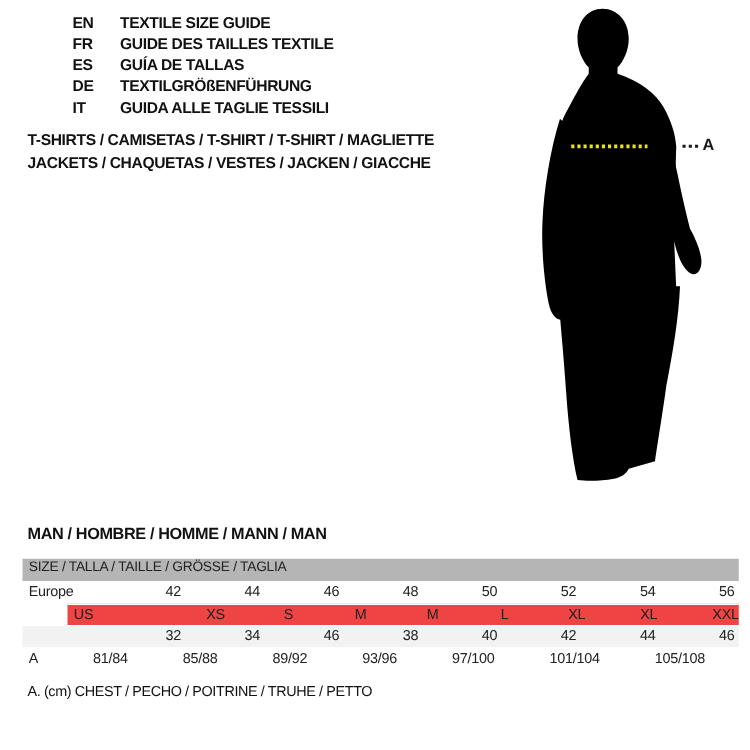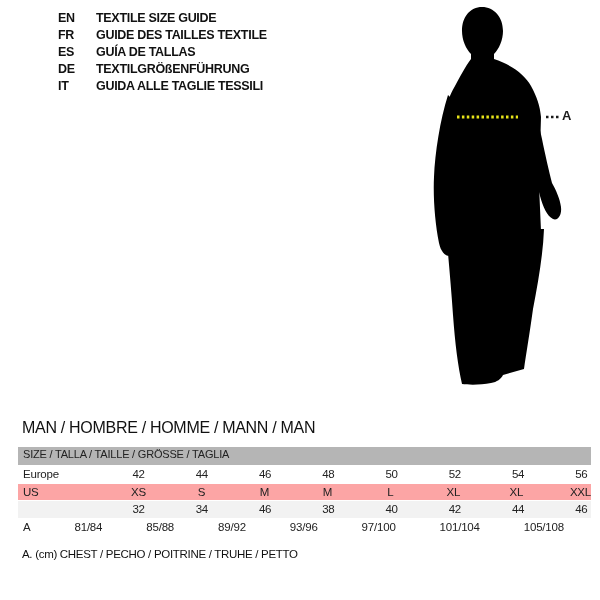--- a/index.html
+++ b/index.html
@@ -19,31 +19,31 @@
   
   .categories{position:absolute;left:22px;top:105px;}
   .category-line{height:18px;font-size:12.5px;font-weight:bold;letter-spacing:-0.3px;white-space:nowrap;}
   
   .figure-area{position:absolute;left:425px;top:5px;width:160px;height:390px;}
   .measure-label{
     position:absolute;left:137px;top:103px;
     font-size:13px;font-weight:600;color:#1a1a1a;
   }
   
-  .section-title{position:absolute;left:22px;top:419px;font-size:16px;font-weight:normal;letter-spacing:-0.3px;}
+  .section-title{position:absolute;left:22px;top:419px;font-size:13px;font-weight:bold;letter-spacing:-0.3px;}
   
   .size-table{position:absolute;left:18px;top:447px;width:573px;}
   .st-header{
     height:18px;line-height:14px;background:#b5b5b5;
     padding-left:5px;font-size:11px;color:#222222;letter-spacing:-0.2px;
   }
   .st-row{display:flex;height:17.5px;align-items:center;font-size:11.5px;color:#222222;letter-spacing:-0.2px;border-top:1px solid #ffffff;box-sizing:border-box;gap:44px;}
   .st-label{width:62px;padding-left:5px;}
   .st-cell{flex:1;text-align:center;}
-  .row-us{background:#fca5a5;}
+  .row-us{background:#ef4444;margin-left:36px;}
   .row-num{background:#f2f2f2;}
   .row-plain{background:#ffffff;}
   
   .footnote{position:absolute;left:22px;top:548px;font-size:11.5px;font-weight:normal;letter-spacing:-0.3px;}
 </style>
 </head>
 <body>
 
 <div class="page">
 
@@ -63,20 +63,24 @@
     <div class="lang-row">
       <span class="lang-code">DE</span>
       <span class="lang-label">TEXTILGRÖßENFÜHRUNG</span>
     </div>
     <div class="lang-row">
       <span class="lang-code">IT</span>
       <span class="lang-label">GUIDA ALLE TAGLIE TESSILI</span>
     </div>
   </div>
 
+  <div class="categories">
+    <div class="category-line">T-SHIRTS / CAMISETAS / T-SHIRT / T-SHIRT / MAGLIETTE</div>
+    <div class="category-line">JACKETS / CHAQUETAS / VESTES / JACKEN / GIACCHE</div>
+  </div>
 
   <div class="figure-area">
     <svg width="160" height="390" viewBox="0 0 160 390" xmlns="http://www.w3.org/2000/svg">
       <g fill="#000000">
 
         <path d="M57,2 C69,2 78,12 78,26 C78,35 74,44 69,49 L69,57 L46,57 L46,49 C41,44 37,35 37,26 C37,12 45,2 57,2 Z"></path>
 
         <path d="M46,54 L69,54 C87,60 100,70 106,81 C112,92 115,101 116,112 L114,180 L116,226 L21,226 L23,180 L20,112 C21,101 24,91 30,81 C36,70 40,62 46,54 Z"></path>
 
         <path d="M23,90 C15,115 10,148 9,172 C8,192 10,218 14,238 C16,248 22,253 27,250 C32,247 33,238 31,227 C28,210 27,192 27,172 C27,148 29,120 33,100 Z"></path>

